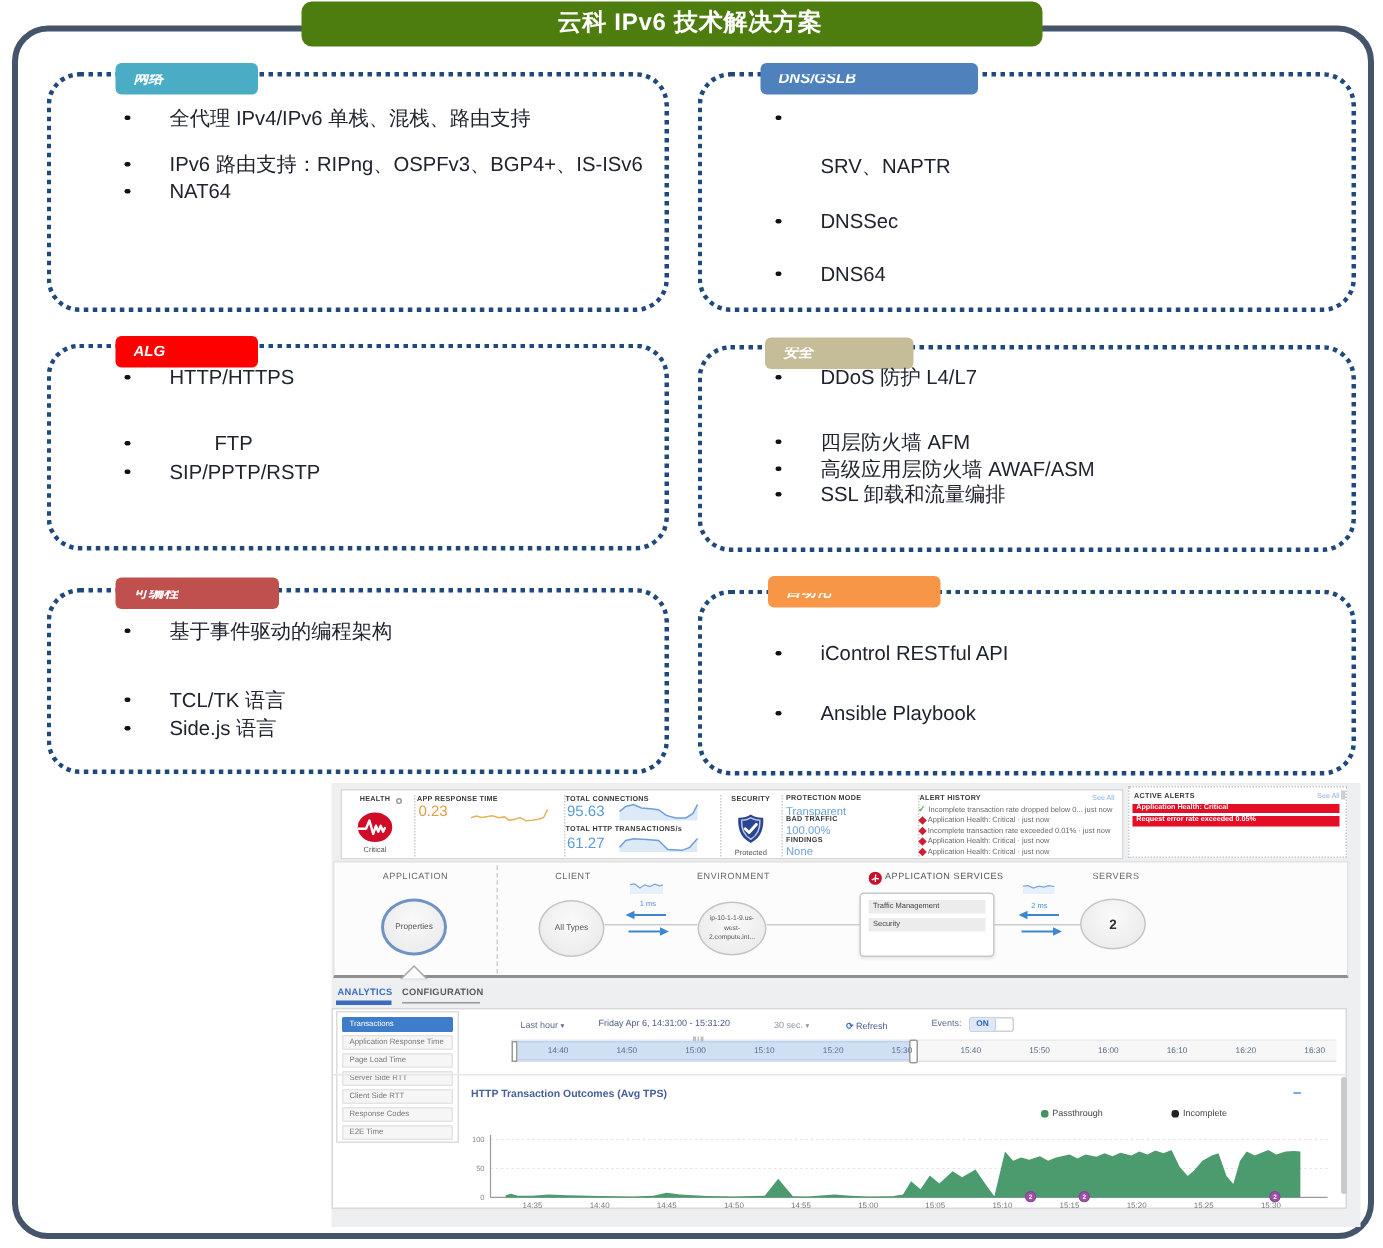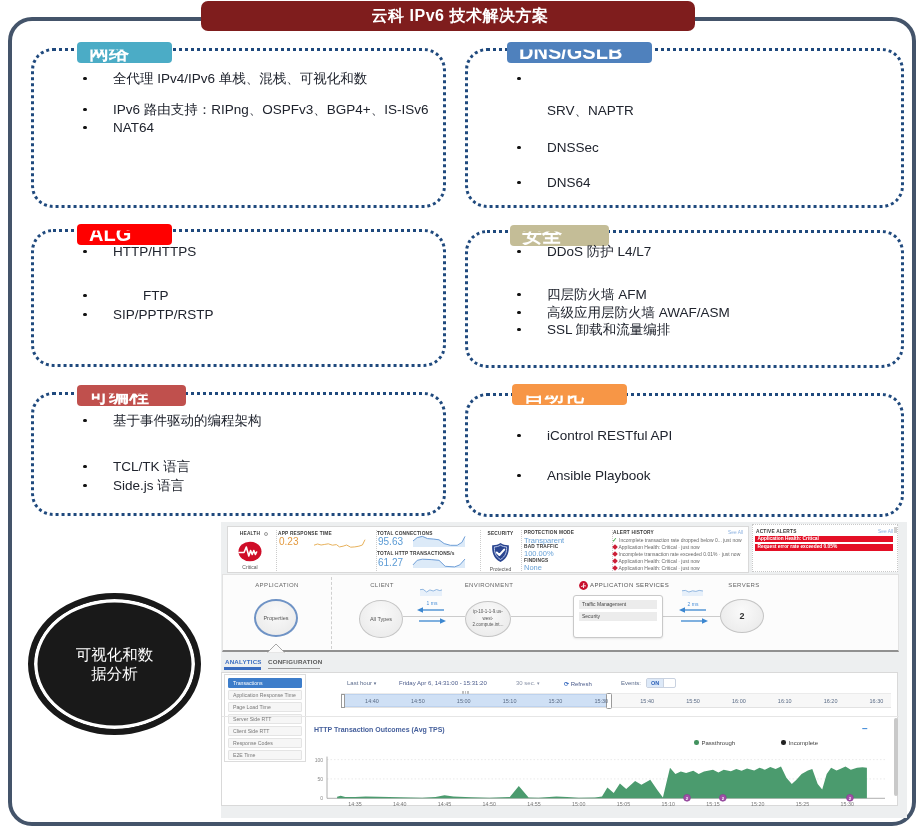--- a/index.html
+++ b/index.html
@@ -3,28 +3,28 @@
 <meta charset="utf-8">
 <style>
   * { margin:0; padding:0; box-sizing:border-box; }
   html,body { width:922px; height:832px; background:#ffffff; overflow:hidden; }
   body { font-family:"Liberation Sans", sans-serif; }
   #page { position:relative; width:922px; height:832px; background:#fff; }
   .abs { position:absolute; }
 
   
   #slide-border { left:8px; top:17px; width:908px; height:809px; border:4px solid #44546A; border-radius:24px; }
-  #title-bar { left:201px; top:1px; width:494px; height:30px; background:#7f1d1d; border-radius:7px; z-index:3;
+  #title-bar { left:201px; top:1px; width:494px; height:30px; background:#4d7c0f; border-radius:7px; z-index:3;
                color:#fff; font-size:16px; font-weight:bold; text-align:center; line-height:29px; letter-spacing:0.5px; text-indent:24px; }
 
   
   .fbox { border:3.4px dotted #1F497D; border-radius:22px; z-index:1; }
   .chip { border-radius:4px; z-index:2; overflow:visible; }
   .chip span { position:absolute; left:12px; top:0; right:0; height:21px; line-height:21px;
-               font-size:20px; font-weight:bold; color:#fff; white-space:nowrap; }
+               font-size:10px; font-weight:bold; color:#fff; white-space:nowrap;font-style:italic; }
   .bline { white-space:nowrap; font-size:13.5px; line-height:15px; color:#20242e; z-index:2; }
   .bdot { width:3.5px; height:3.5px; border-radius:50%; background:#111; z-index:2; }
 
   
   #ellipse { left:28px; top:593px; width:173px; height:142px; border-radius:50%;
              background:#191919; border:6px solid #191919; box-shadow: inset 0 0 0 3.5px #ffffff;
              display:flex; flex-direction:column; align-items:center; justify-content:center;
              color:#fff; font-family:"Liberation Serif", serif; font-size:15.5px; line-height:19.5px; text-align:center; z-index:2;}
 
   
@@ -74,24 +74,20 @@
   <div class="abs chip" id="chip-3" style="left: 510px; top: 225px; width: 99px; height: 21px; background: rgb(196, 189, 151);">
       <span style="clip-path:inset(6.5px 0 0 0);">安全</span>
     </div>
   <div class="abs chip" id="chip-4" style="left: 77px; top: 385px; width: 109px; height: 21px; background: rgb(192, 80, 77);">
       <span style="clip-path:inset(8.5px 0 0 0);">可编程</span>
     </div>
   <div class="abs chip" id="chip-5" style="left: 512px; top: 384px; width: 115px; height: 21px; background: rgb(247, 150, 70);">
       <span style="clip-path:inset(11.5px 0 0 0);">自动化</span>
     </div>
 
-  <div class="abs" id="ellipse">
-    <div>可视化和数</div>
-    <div>据分析</div>
-  </div>
 
   <div class="abs" id="dash">
 
     <div class="panel" id="metrics" style="left:6px; top:4px; width:522px; height:47px;">
       <div class="abs vdiv" style="left:48px;  top:3px; height:41px;"></div>
       <div class="abs vdiv" style="left:148px; top:3px; height:41px;"></div>
       <div class="abs vdiv" style="left:252px; top:3px; height:41px;"></div>
       <div class="abs vdiv" style="left:293px; top:3px; height:41px;"></div>
       <div class="abs vdiv" style="left:384px; top:3px; height:41px;"></div>
 
@@ -332,21 +328,21 @@
           <g>
             <circle cx="539.935" cy="48.8" r="3.4" fill="#a050a8" stroke="#8a3f92" stroke-width="0.7"></circle>
             <text x="539.935" y="50.5" text-anchor="middle" font-size="4.2" fill="#fff" font-weight="bold">2</text>
           </g>
         </svg>
 
       <div class="abs" style="left:672px; top:45px; width:3.5px; height:78px; background:#c9c9c9; border-radius:2px;"></div>
     </div>
   </div>
 <div class="abs bdot" style="position: absolute; left: 83px; top: 76.5px;"></div>
-    <div class="abs bline" style="position: absolute; left: 113px; top: 71px;">全代理 IPv4/IPv6 单栈、混栈、可视化和数</div>
+    <div class="abs bline" style="position: absolute; left: 113px; top: 71px;">全代理 IPv4/IPv6 单栈、混栈、路由支持</div>
     <div class="abs bdot" style="position: absolute; left: 83px; top: 107.5px;"></div>
     <div class="abs bline" style="position: absolute; left: 113px; top: 102px;">IPv6 路由支持：RIPng、OSPFv3、BGP4+、IS-ISv6</div>
     <div class="abs bdot" style="position: absolute; left: 83px; top: 125.5px;"></div>
     <div class="abs bline" style="position: absolute; left: 113px; top: 120px;">NAT64</div>
     <div class="abs bdot" style="position: absolute; left: 517px; top: 76.5px;"></div>
     <div class="abs bline" style="position: absolute; left: 547px; top: 103px;">SRV、NAPTR</div>
     <div class="abs bdot" style="position: absolute; left: 517px; top: 145.5px;"></div>
     <div class="abs bline" style="position: absolute; left: 547px; top: 140px;">DNSSec</div>
     <div class="abs bdot" style="position: absolute; left: 517px; top: 180.5px;"></div>
     <div class="abs bline" style="position: absolute; left: 547px; top: 175px;">DNS64</div>

